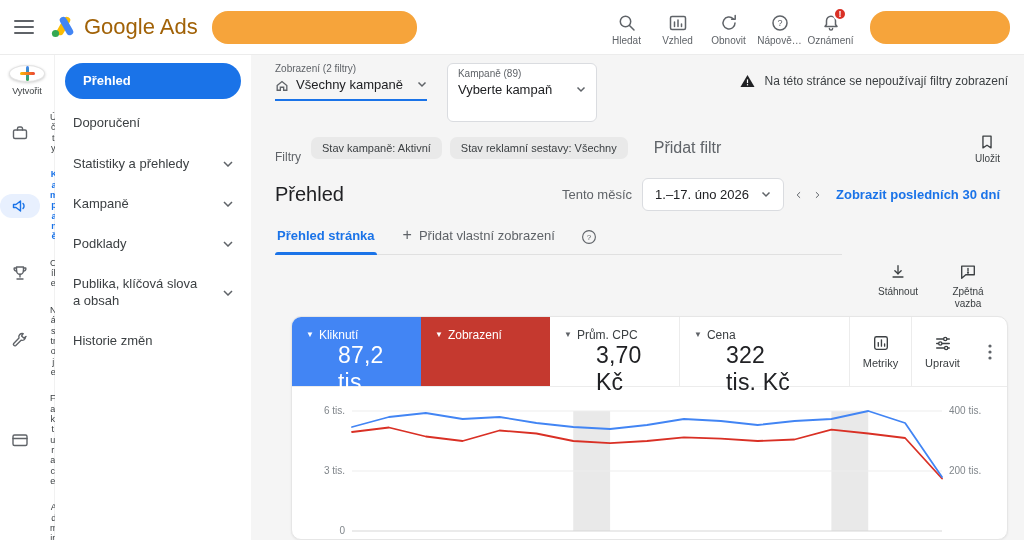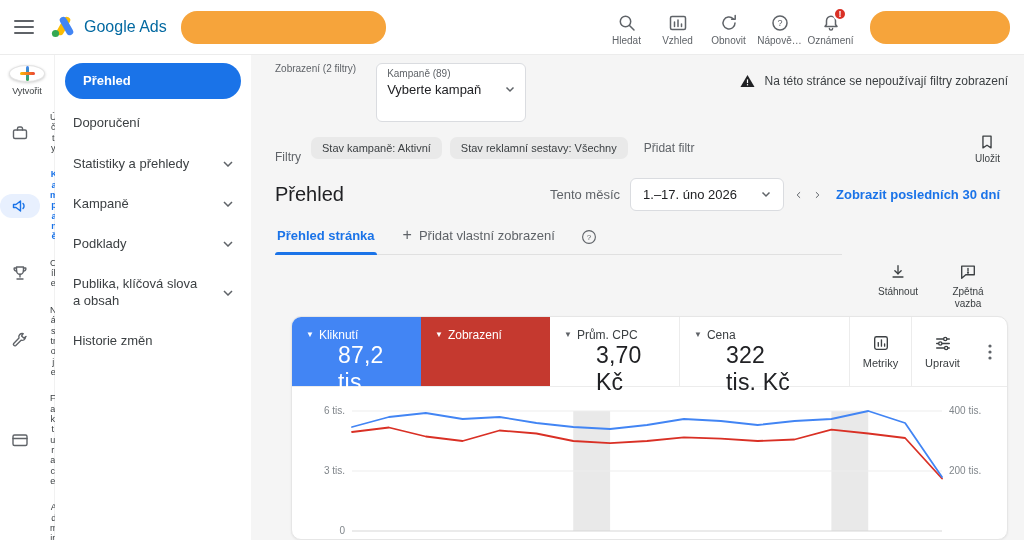--- a/index.html
+++ b/index.html
@@ -11,21 +11,21 @@
   }
   svg { display:block; }
   svg text { font-family:"Liberation Sans","DejaVu Sans",sans-serif; }
 
   
   .topbar { position:absolute; top:0; left:0; width:1024px; height:55px; background:#fff;
     border-bottom:1px solid #ececec; display:flex; align-items:center; padding:0 14px; z-index:5; }
   .hamburger { width:20px; display:flex; flex-direction:column; gap:4px; margin-right:16px; cursor:pointer; }
   .hamburger span { height:2px; background:#5f6368; border-radius:1px; }
   .logo { display:flex; align-items:center; gap:8px; }
-  .brand { font-size:16px; color:#0369a1; white-space:nowrap; }
+  .brand { font-size:22px; color:#a16207; white-space:nowrap; }
   .redact { background:#f6a43b; border-radius:16px; height:33px; }
   .redact.left { width:205px; margin-left:14px; }
   .redact.right { width:140px; }
   .top-spacer { flex:1; }
   .top-actions { display:flex; align-items:flex-start; gap:4px; margin-right:16px; }
   .top-action { width:47px; display:flex; flex-direction:column; align-items:center; gap:3px; padding-top:5px; cursor:pointer; }
   .top-action .lbl { font-size:10px; color:#5f6368; white-space:nowrap; }
   .icon20 { width:19px; height:19px; stroke:#5f6368; fill:none; stroke-width:1.5; stroke-linecap:round; stroke-linejoin:round; }
   .bell-wrap { position:relative; }
   .notif-badge { position:absolute; top:-6px; right:-7px; width:14px; height:14px; background:#d93025; color:#fff;
@@ -69,29 +69,29 @@
     border-bottom:2px solid #1a73e8; min-width:150px; }
   .camp-sel { background:#fff; border:1px solid #dadce0; border-radius:6px; padding:4px 10px 24px; cursor:pointer; }
   .camp-sel .sel-val2 { display:flex; align-items:center; gap:24px; font-size:13px; color:#202124; margin-top:2px; }
   .chev-sm { width:10px; height:7px; stroke:#5f6368; fill:none; stroke-width:1.5; }
   .home-ic { width:14px; height:14px; stroke:#5f6368; fill:none; stroke-width:1.5; }
   .warning { display:flex; align-items:center; gap:9px; font-size:12px; color:#3c4043; margin-top:10px; }
 
   .row2 { display:flex; align-items:center; gap:8px; padding:10px 16px 0 24px; }
   .filters-lbl { font-size:12px; color:#5f6368; margin-right:2px;margin-top:18px; }
   .chip { background:#e9e9e9; border-radius:7px; padding:5px 11px; font-size:11px; color:#3c4043; cursor:pointer; white-space:nowrap; }
-  .add-filter { font-size:12px; color:#5f6368; margin-left:8px; cursor:pointer; }
+  .add-filter { font-size:16px; color:#5f6368; margin-left:18px; cursor:pointer; }
   .save-col { display:flex; flex-direction:column; align-items:center; gap:2px; font-size:10px; color:#3c4043; margin-right:8px; cursor:pointer; }
   .icon18 { width:18px; height:18px; stroke:#3c4043; fill:none; stroke-width:1.5; stroke-linecap:round; stroke-linejoin:round; }
 
   .title-row { display:flex; align-items:center; gap:10px; padding:14px 24px 0; }
   .page-title { font-size:20px; font-weight:400; color:#202124; margin:0; }
   .date-cap { font-size:13px; color:#5f6368; }
   .date-box { background:#fff; border:1px solid #dadce0; border-radius:6px; padding:8px 12px; font-size:13px;
-    color:#202124; display:flex; align-items:center; gap:24px; cursor:pointer; }
+    color:#202124; display:flex; align-items:center; gap:12px; cursor:pointer; }
   .nav-ch { width:9px; height:12px; stroke:#5f6368; fill:none; stroke-width:1.6; cursor:pointer; padding:0 2px; }
   .last30 { font-size:13px; color:#1a73e8; font-weight:bold; margin-left:4px; cursor:pointer; white-space:nowrap; }
 
   .tabs-row { display:flex; align-items:flex-end; gap:24px; margin:12px 182px 0 24px; border-bottom:1px solid #e0e0e0; }
   .tab { position:relative; font-size:13px; color:#5f6368; padding:4px 2px 11px; display:flex; align-items:center; gap:7px; cursor:pointer; white-space:nowrap; }
   .tab.active { color:#1a73e8; font-weight:bold; }
   .tab.active::after { content:""; position:absolute; left:0; right:0; bottom:-1px; height:3px; background:#1a73e8; border-radius:3px 3px 0 0; }
   .plus-sign { font-size:16px; line-height:1; color:#5f6368; font-weight:400; }
   .help-circ { width:16px; height:16px; margin-bottom:9px; cursor:pointer; }
 
@@ -281,20 +281,30 @@
   <div class="side-item">
     <span class="txt">Historie změn</span>
   </div>
 </nav>
 
 <main class="main">
 
   <div class="row1">
     <div class="view-sel">
       <div class="sel-cap">Zobrazení (2 filtry)</div>
+      <div class="sel-val">
+        <svg class="home-ic" viewBox="0 0 16 16">
+            <path d="M2.5 8.5 8 4l5.5 4.5V14h-3.6v-3.4H6.1V14H2.5z"></path>
+          </svg>
+        <span>Všechny kampaně</span>
+        <span style="flex:1"></span>
+        <svg class="chev-sm" viewBox="0 0 10 7">
+            <polyline points="1.5 1.5 5 5 8.5 1.5"></polyline>
+          </svg>
+      </div>
     </div>
     <div class="camp-sel">
       <div class="sel-cap">Kampaně (89)</div>
       <div class="sel-val2">
         <span>Vyberte kampaň</span>
         <svg class="chev-sm" viewBox="0 0 10 7">
             <polyline points="1.5 1.5 5 5 8.5 1.5"></polyline>
           </svg>
       </div>
     </div>

